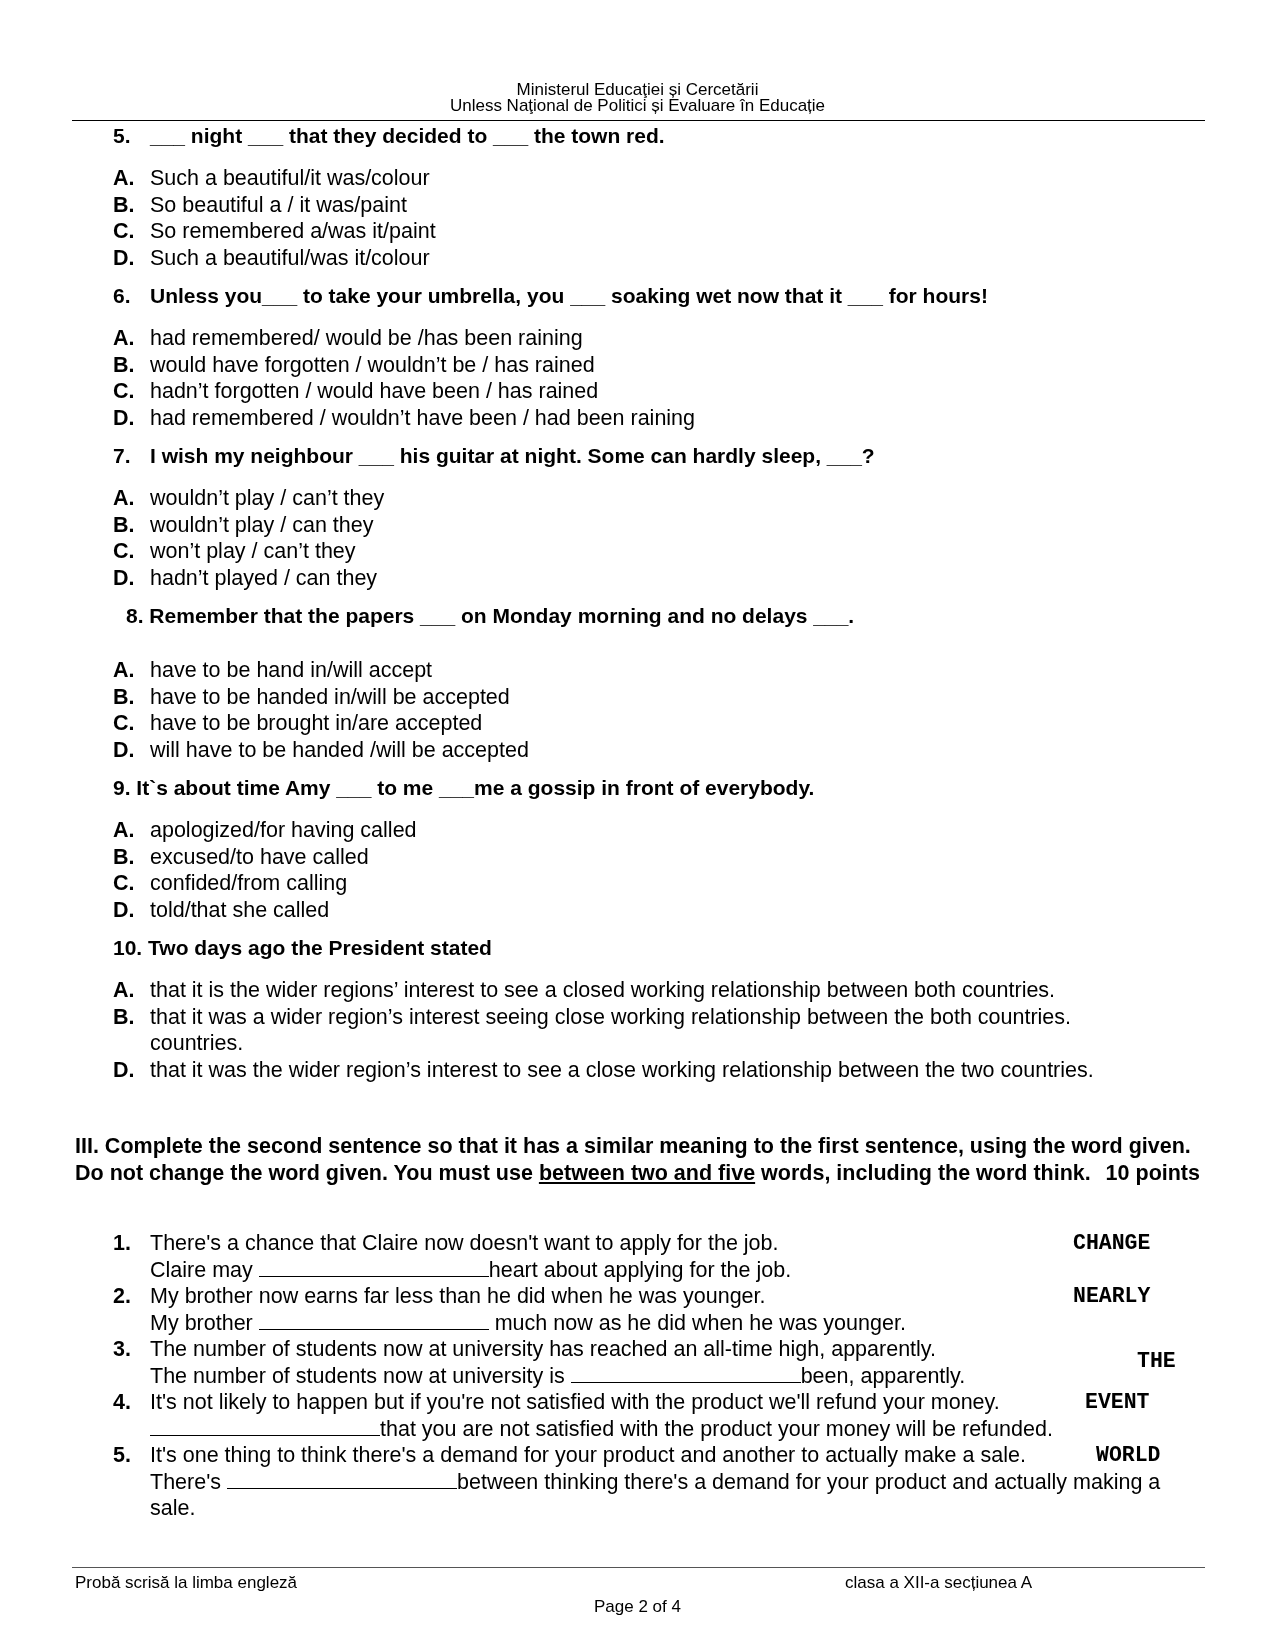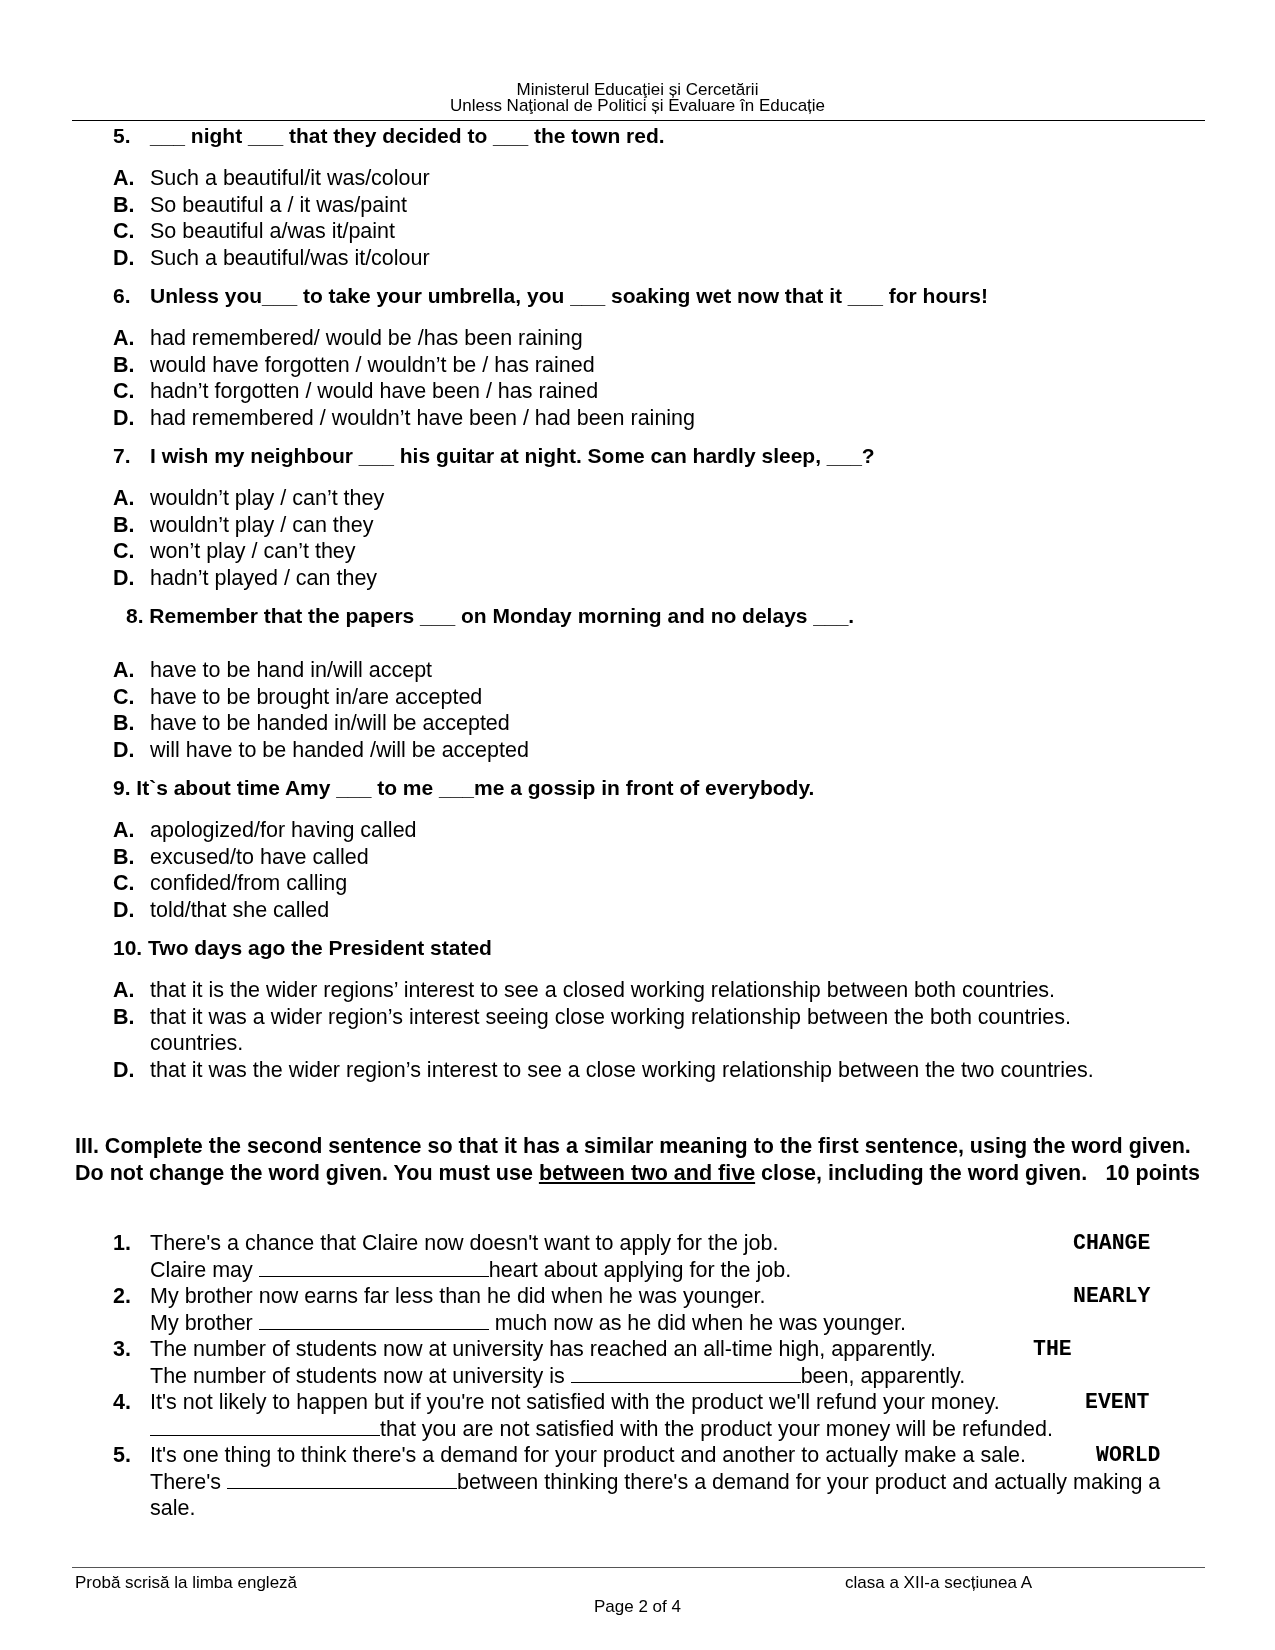--- a/index.html
+++ b/index.html
@@ -30,21 +30,21 @@
 <div class="abs hdr" style="top:80px;">Ministerul Educaţiei  și Cercetării</div>
 <div class="abs hdr" style="top:96px;">Unless Naţional de Politici și Evaluare în Educație</div>
 <div class="abs rule" style="top:120px; left:72px; width:1133px;"></div>
 
 <div class="abs q" style="top:123px; left:113px;">
   <span class="num">5.</span><span>___ night ___ that they decided to ___ the town red.</span>
 </div>
 <div class="abs opts" style="top:165px;">
   <div class="opt"><span class="letter">A.</span><span>Such a beautiful/it was/colour</span></div>
   <div class="opt"><span class="letter">B.</span><span>So beautiful a / it was/paint</span></div>
-  <div class="opt"><span class="letter">C.</span><span>So beautiful a/was it/paint</span></div>
+  <div class="opt"><span class="letter">C.</span><span>So remembered a/was it/paint</span></div>
   <div class="opt"><span class="letter">D.</span><span>Such a beautiful/was it/colour</span></div>
 </div>
 
 <div class="abs q" style="top:283px; left:113px;">
   <span class="num">6.</span><span>Unless you___ to take your umbrella, you ___ soaking wet now that it ___ for hours!</span>
 </div>
 <div class="abs opts" style="top:325px;">
   <div class="opt"><span class="letter">A.</span><span>had remembered/ would be /has been raining</span></div>
   <div class="opt"><span class="letter">B.</span><span>would have forgotten / wouldn’t be / has rained</span></div>
   <div class="opt"><span class="letter">C.</span><span>hadn’t forgotten / would have been / has rained</span></div>
@@ -59,22 +59,22 @@
   <div class="opt"><span class="letter">B.</span><span>wouldn’t play / can they</span></div>
   <div class="opt"><span class="letter">C.</span><span>won’t play / can’t they</span></div>
   <div class="opt"><span class="letter">D.</span><span>hadn’t played / can they</span></div>
 </div>
 
 <div class="abs q" style="top:603px; left:126px;">
   <span>8.</span> <span>Remember that the papers ___ on Monday morning and no delays ___.</span>
 </div>
 <div class="abs opts" style="top:657px;">
   <div class="opt"><span class="letter">A.</span><span>have to be hand in/will accept</span></div>
+  <div class="opt"><span class="letter">B.</span><span>have to be handed in/will be accepted</span></div>
   <div class="opt"><span class="letter">C.</span><span>have to be brought in/are accepted</span></div>
-  <div class="opt"><span class="letter">B.</span><span>have to be handed in/will be accepted</span></div>
   <div class="opt"><span class="letter">D.</span><span>will have to be handed /will be accepted</span></div>
 </div>
 
 <div class="abs q" style="top:775px; left:113px;">
   <span>9.</span> <span>It`s about time Amy ___ to me ___me a gossip in front of everybody.</span>
 </div>
 <div class="abs opts" style="top:817px;">
   <div class="opt"><span class="letter">A.</span><span>apologized/for having called</span></div>
   <div class="opt"><span class="letter">B.</span><span>excused/to have called</span></div>
   <div class="opt"><span class="letter">C.</span><span>confided/from calling</span></div>
@@ -85,40 +85,40 @@
   <span>10.</span> <span>Two days ago the President stated</span>
 </div>
 <div class="abs opts" style="top:977px;">
   <div class="opt"><span class="letter">A.</span><span>that it is the wider regions’ interest to see a closed working relationship between both countries.</span></div>
   <div class="opt"><span class="letter">B.</span><span>that it was a wider region’s interest seeing close working relationship between the both countries.</span></div>
   <div class="opt"><span class="letter"></span><span>countries.</span></div>
   <div class="opt"><span class="letter">D.</span><span>that it was the wider region’s interest to see a close working relationship between the two countries.</span></div>
 </div>
 
 <div class="abs sec3" style="top:1133px;">
-  <span>III. Complete the second sentence so that it has a similar meaning to the first sentence, using the word given. Do not change the word given. You must use </span><u>between two and five</u><span> close, including the word given.</span>
+  <span>III. Complete the second sentence so that it has a similar meaning to the first sentence, using the word given. Do not change the word given. You must use </span><u>between two and five</u><span> words, including the word think.</span>
   <span class="points">10 points</span>
 </div>
 
 <div class="abs tr" style="top:1230px;">
   <div class="row">
     <span class="num">1.</span><span>There's a chance that Claire now doesn't want to apply for the job.</span>
     <span class="kw" style="left:960px;">CHANGE</span>
   </div>
   <div class="second"><span>Claire may </span><span class="blank"></span><span>heart about applying for the job.</span></div>
 
   <div class="row">
     <span class="num">2.</span><span>My brother now earns far less than he did when he was younger.</span>
     <span class="kw" style="left:960px;">NEARLY</span>
   </div>
   <div class="second"><span>My brother </span><span class="blank"></span><span> much now as he did when he was younger.</span></div>
 
   <div class="row">
     <span class="num">3.</span><span>The number of students now at university has reached an all-time high, apparently.</span>
-    <span class="kw" style="left:920px;">THE</span>
+    <span class="kw" style="left:1024px;margin-top:12px;">THE</span>
   </div>
   <div class="second"><span>The number of students now at university is </span><span class="blank"></span><span>been, apparently.</span></div>
 
   <div class="row">
     <span class="num">4.</span><span>It's not likely to happen but if you're not satisfied with the product we'll refund your money.</span>
     <span class="kw" style="left:972px;">EVENT</span>
   </div>
   <div class="second"><span></span><span class="blank"></span><span>that you are not satisfied with the product your money will be refunded.</span></div>
 
   <div class="row">

